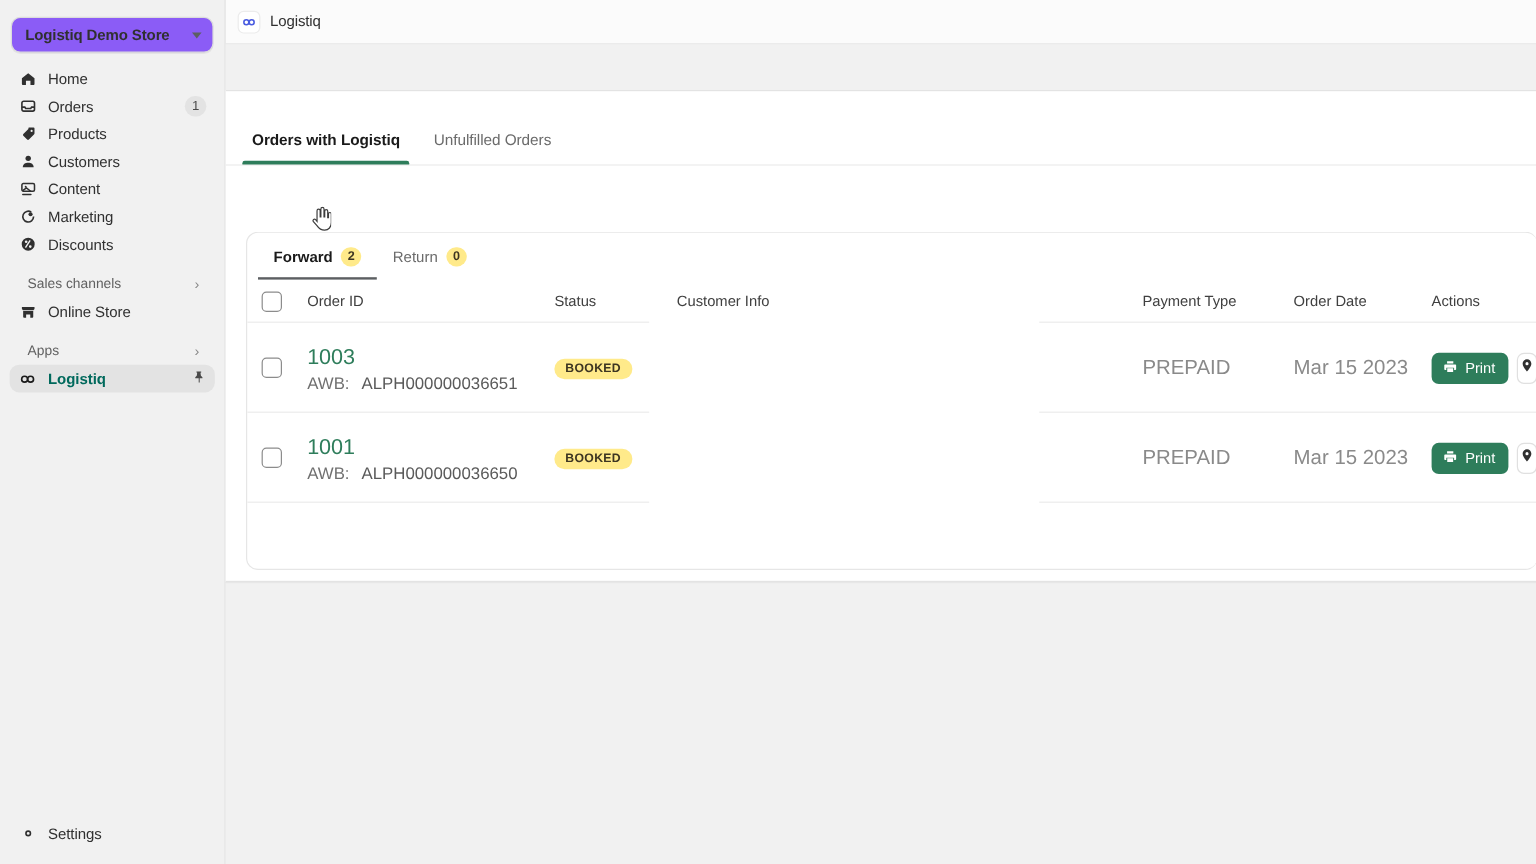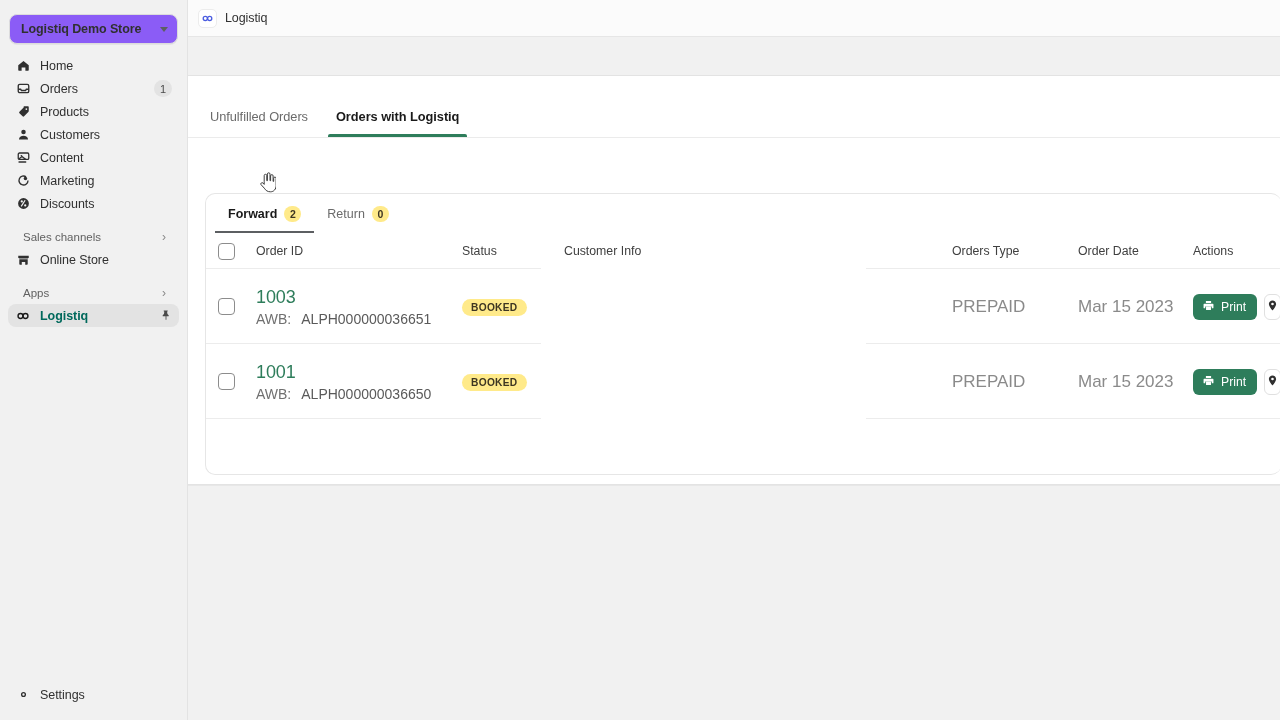--- a/index.html
+++ b/index.html
@@ -334,25 +334,25 @@
             <circle cx="13.4" cy="10" r="3.2"></circle>
           </svg>
       </span>
       <span class="app-title">Logistiq</span>
     </div>
 
     <div class="content">
       <div class="panel">
 
         <div class="tabbar">
+          <div class="tab active">
+            <span>Orders with Logistiq</span>
+          </div>
           <div class="tab">
             <span>Unfulfilled Orders</span>
-          </div>
-          <div class="tab active">
-            <span>Orders with Logistiq</span>
           </div>
         </div>
 
         <div class="card">
 
           <div class="subtabs">
             <div class="subtab active">
               <span>Forward</span>
               <span class="badge-y">2</span>
             </div>
@@ -364,21 +364,21 @@
 
           <div class="tbl">
 
             <div class="trow thead">
               <div class="c-check">
                 <span class="chk"></span>
               </div>
               <div class="c-order cell">Order ID</div>
               <div class="c-status cell">Status</div>
               <div class="c-cust cell">Customer Info</div>
-              <div class="c-pay cell">Orders Type</div>
+              <div class="c-pay cell">Payment Type</div>
               <div class="c-date cell">Order Date</div>
               <div class="c-act cell">Actions</div>
               <div class="divider">
                 <span class="seg-a"></span>
                 <span class="seg-b"></span>
               </div>
             </div>
 
             <div class="trow tbody-row">
               <div class="c-check">

